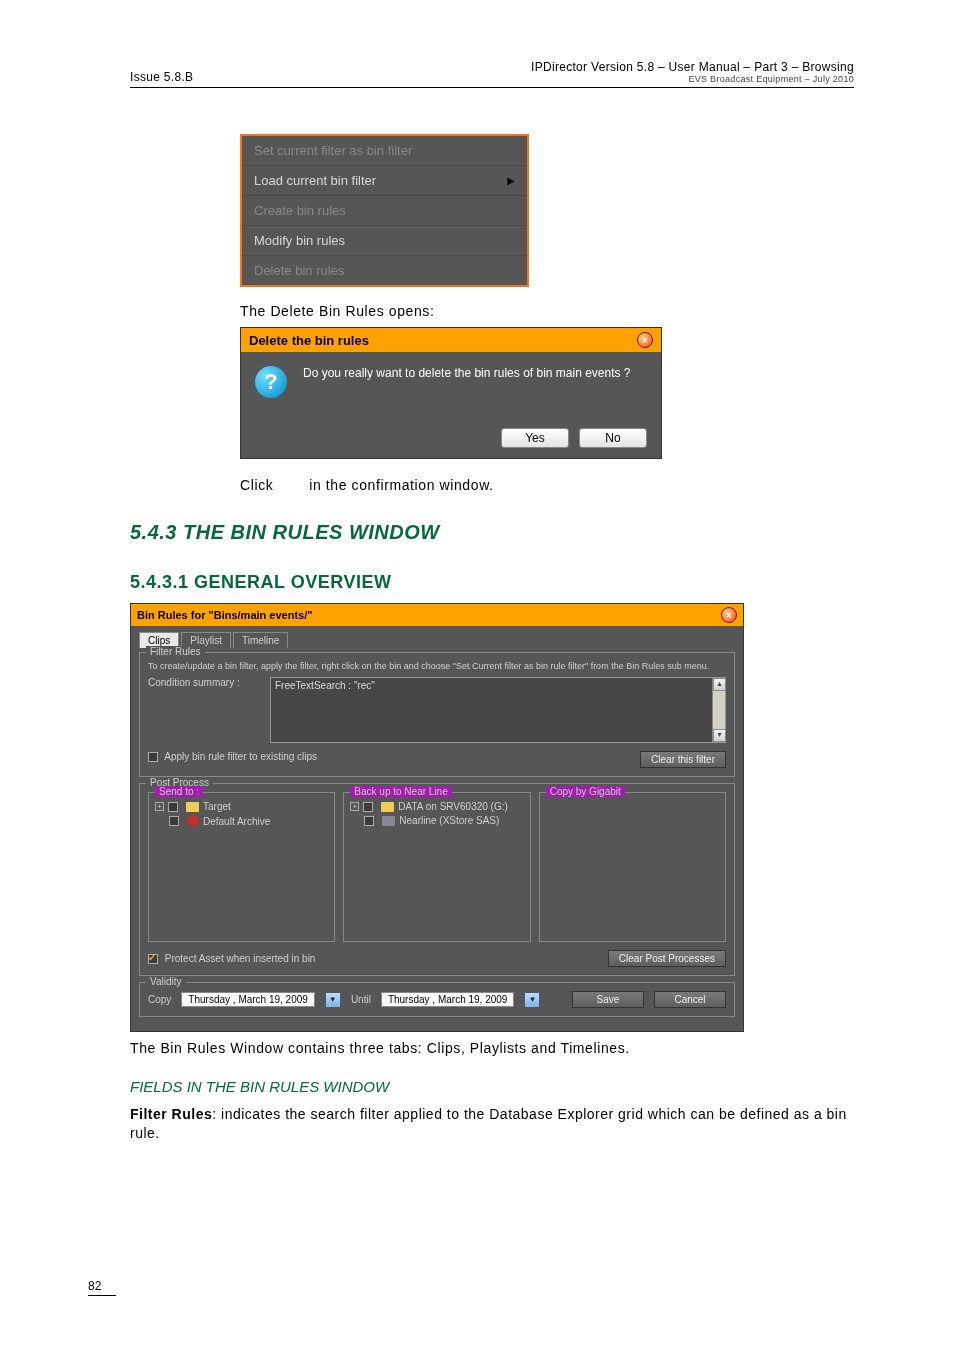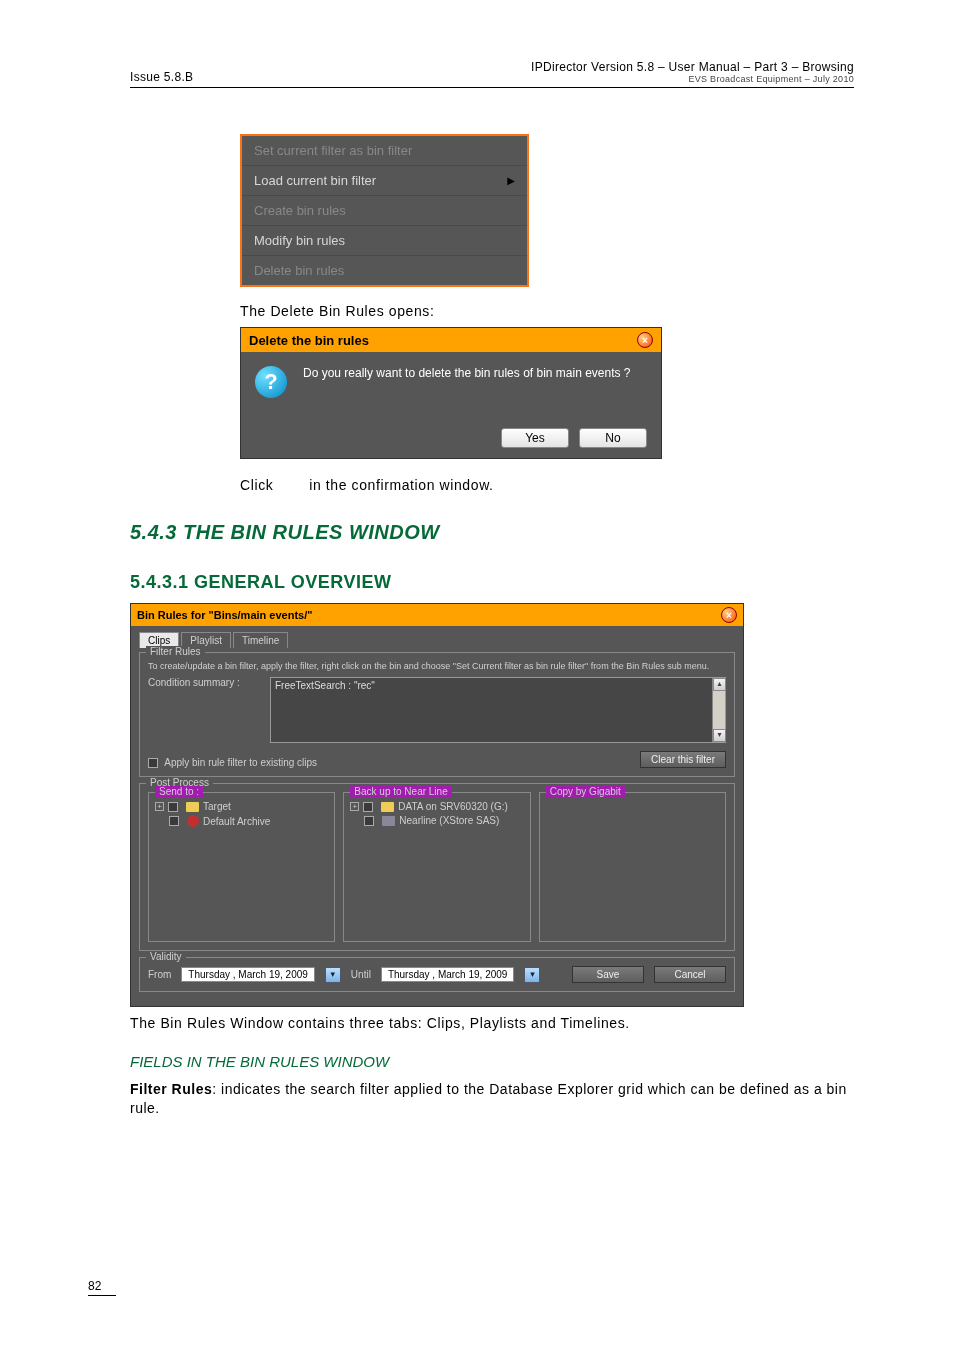--- a/index.html
+++ b/index.html
@@ -35,21 +35,21 @@
   .tab { background: #565656; border: 1px solid #888; border-bottom: none; padding: 2px 8px; font-size: 10px; }
   .tab.active { background: #e9e9e9; color: #000; }
   .fieldset { border: 1px solid #888; padding: 8px; margin-bottom: 6px; position: relative; }
   .fieldset-label { position: absolute; top: -7px; left: 6px; background: #565656; padding: 0 4px; font-size: 10px; color: #cfcfcf; }
   .filter-help { font-size: 9px; margin-bottom: 6px; }
   .cond-row { display: flex; gap: 12px; align-items: flex-start; }
   .cond-label { flex: 0 0 110px; font-size: 10px; }
   .cond-box { flex: 1; background: #464646; border: 1px solid #999; height: 66px; padding: 2px 4px; font-size: 10px; color: #ddd; position: relative; }
   .scrollbar-stub { position: absolute; right: 0; top: 0; bottom: 0; width: 13px; background: #d4d0c8; border-left: 1px solid #888; }
   .scroll-btn { position: absolute; left: 0; width: 13px; height: 13px; background: linear-gradient(#f4f4f4,#cfcfcf); border: 1px solid #888; font-size: 8px; text-align: center; line-height: 10px; color: #444; }
-  .apply-row { display: flex; justify-content: space-between; align-items: flex-end; margin-top: 8px; }
+  .apply-row { display: flex; justify-content: space-between; align-items: flex-start; margin-top: 8px; }
   .chk { display: inline-block; width: 10px; height: 10px; border: 1px solid #aaa; background: #3a3a3a; vertical-align: middle; margin-right: 4px; position: relative; }
   .chk.checked::after { content: "✔"; position: absolute; top: -3px; left: -1px; font-size: 10px; color: #ffa200; }
   .grey-btn { background: linear-gradient(#7a7a7a,#5e5e5e); border: 1px solid #333; padding: 2px 10px; font-size: 10px; color: #eee; }
   .post-cols { display: flex; gap: 8px; }
   .post-col { flex: 1; border: 1px solid #888; position: relative; padding: 8px 6px 6px 6px; min-height: 150px; }
   .post-col-label { position: absolute; top: -7px; left: 6px; background: #a21caf; padding: 0 4px; font-size: 10px; }
   .tree-item { display: flex; align-items: center; gap: 4px; font-size: 10px; margin-bottom: 3px; }
   .tree-indent { margin-left: 14px; }
   .tree-exp { width: 9px; height: 9px; border: 1px solid #aaa; font-size: 8px; line-height: 7px; text-align: center; color: #ccc; }
   .folder-icon { width: 13px; height: 10px; background: #eecc55; border-radius: 1px; display: inline-block; }
@@ -190,26 +190,33 @@
               <div class="tree-item tree-indent">
                 <span class="chk"></span>
                 <span class="folder-icon grey"></span>
                 <span>Nearline (XStore SAS)</span>
               </div>
             </div>
             <div class="post-col">
               <div class="post-col-label">Copy by Gigabit</div>
             </div>
           </div>
+          <div class="protect-row">
+            <div>
+              <span class="chk checked"></span>
+              <span>Protect Asset when inserted in bin</span>
+            </div>
+            <div class="grey-btn">Clear Post Processes</div>
+          </div>
         </div>
 
         <div class="fieldset">
           <div class="fieldset-label">Validity</div>
           <div class="validity-row">
-            <span>From</span>
+            <span>Copy</span>
             <span class="date-box">Thursday  ,    March    19, 2009</span>
             <span class="dd">▾</span>
             <span>Until</span>
             <span class="date-box">Thursday  ,    March    19, 2009</span>
             <span class="dd">▾</span>
             <span style="flex:1"></span>
             <span class="grey-btn" style="width:72px;text-align:center">Save</span>
             <span class="grey-btn" style="width:72px;text-align:center">Cancel</span>
           </div>
         </div>

